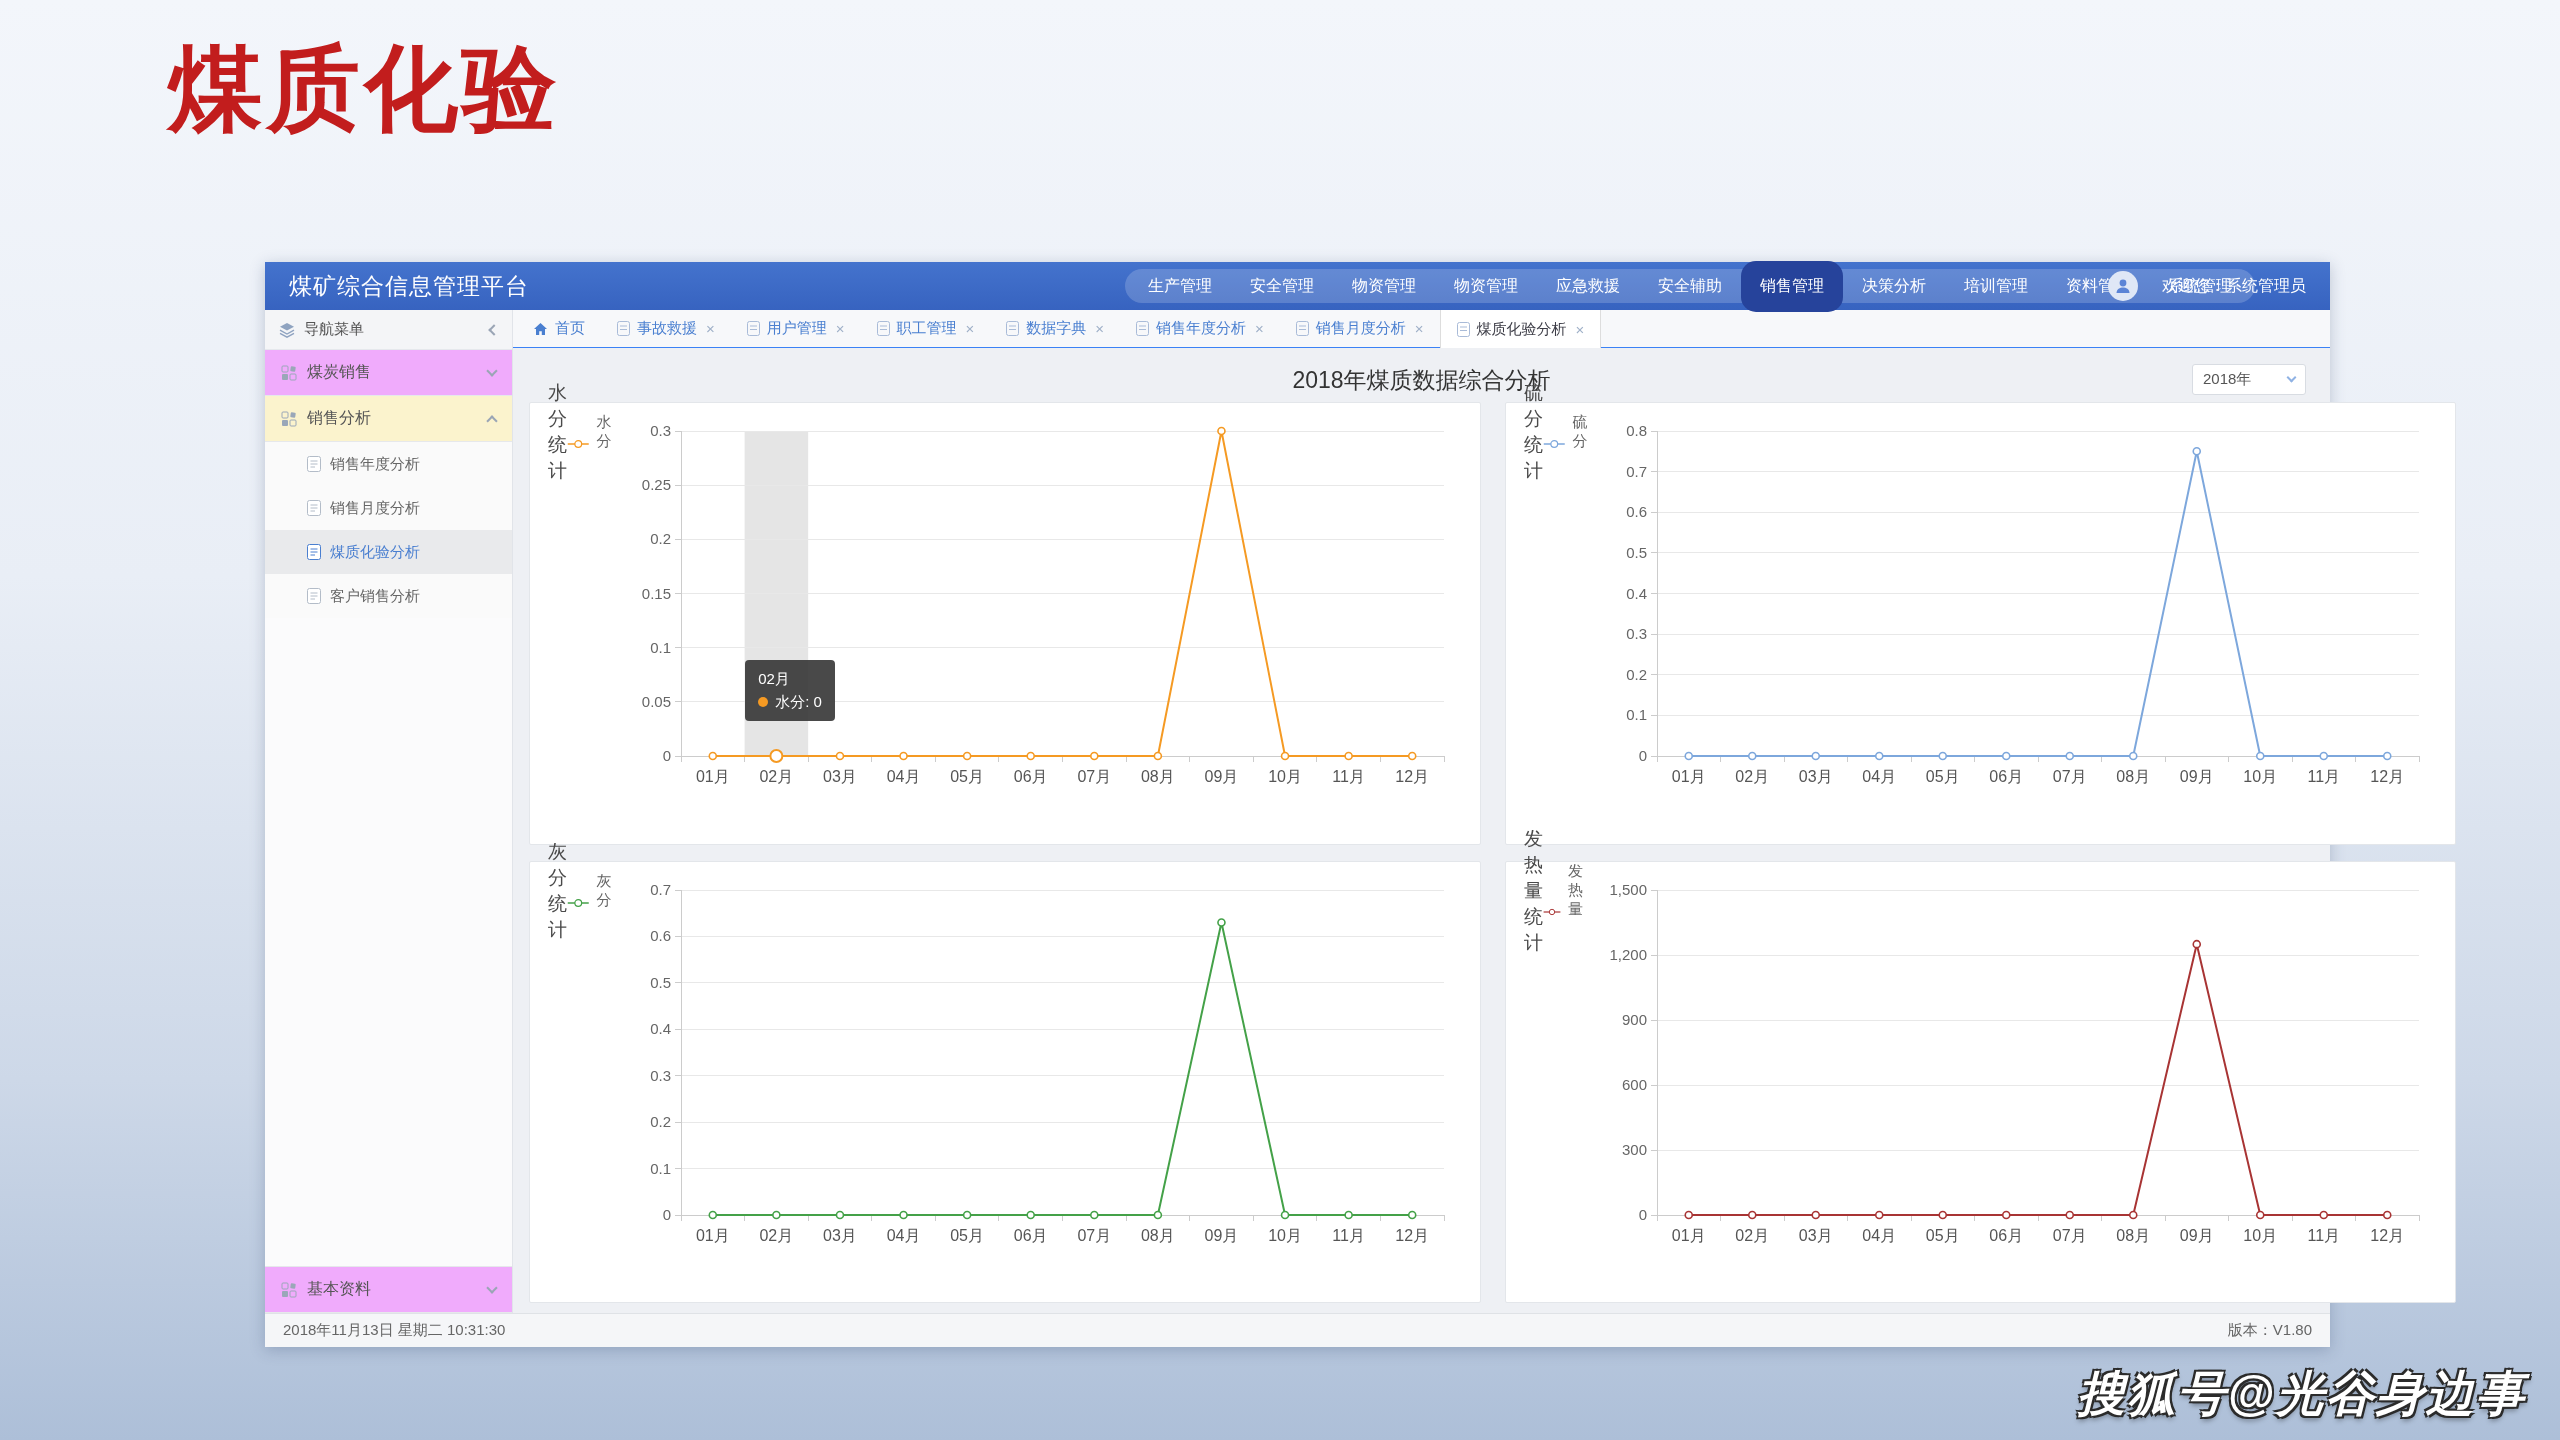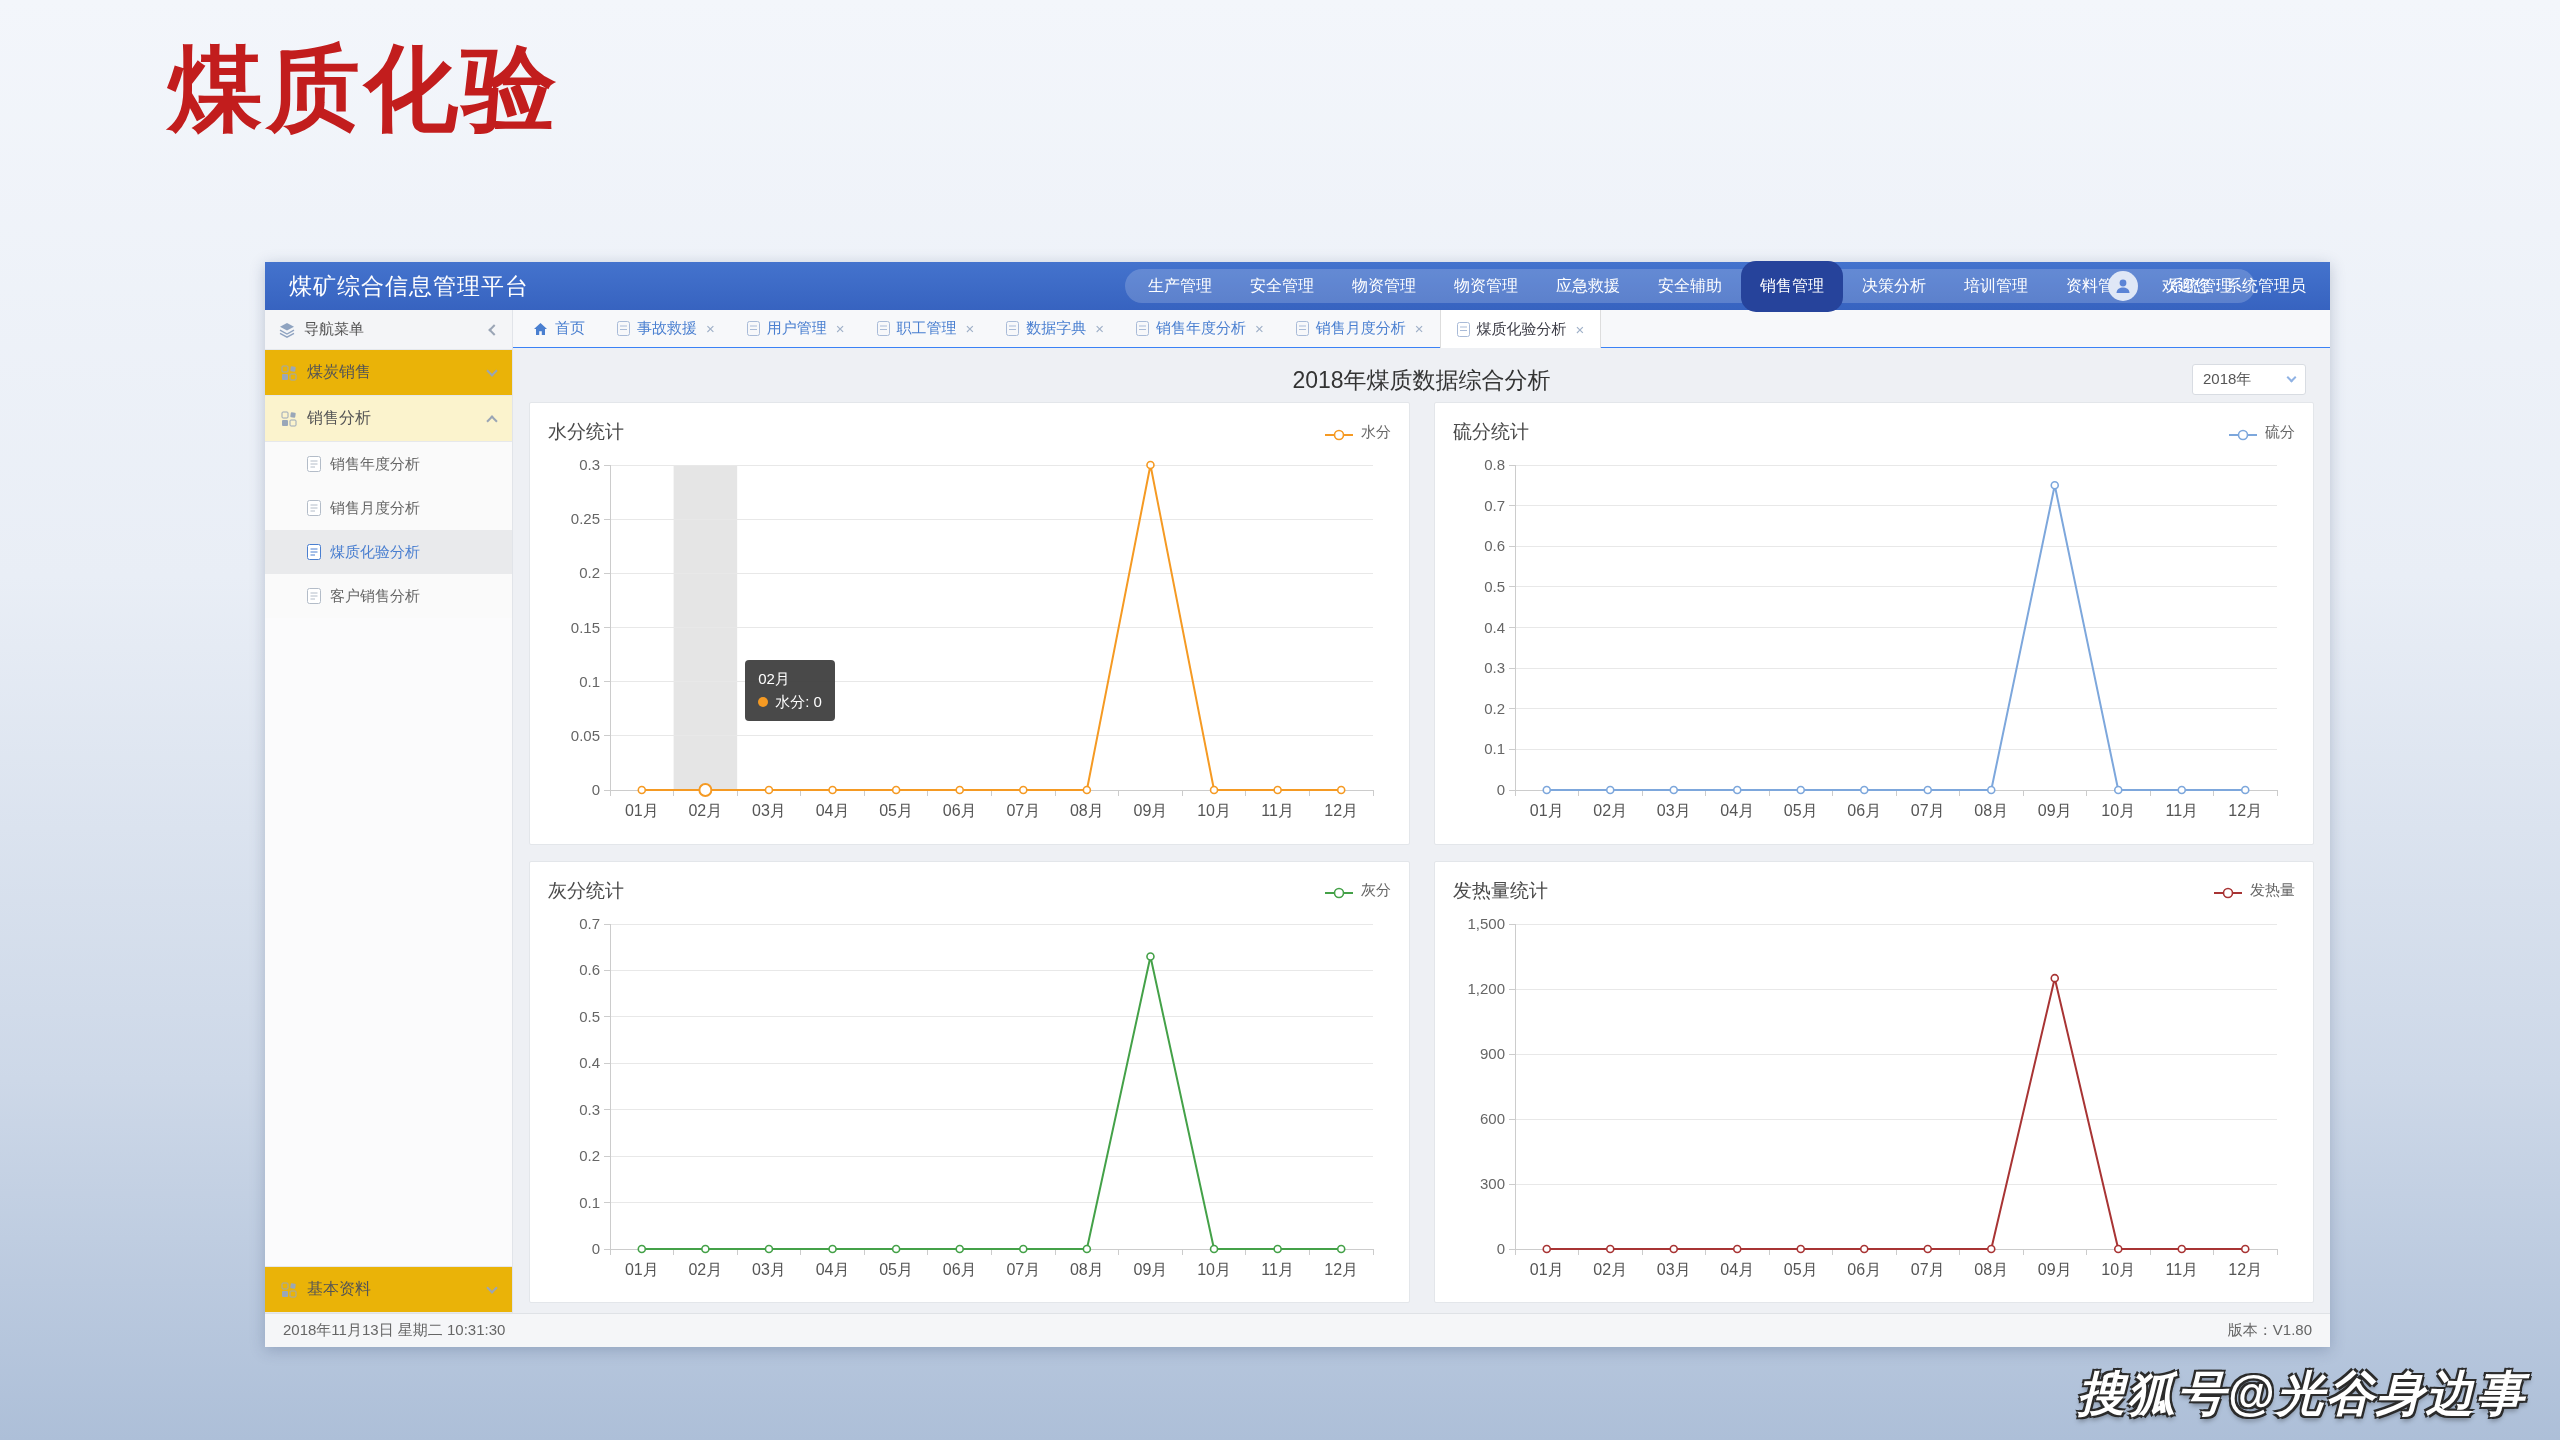--- a/index.html
+++ b/index.html
@@ -69,21 +69,21 @@
     padding:0 14px; background:#f4f5f7; border-bottom:1px solid #e5e8ec;
     color:#555; font-size:15px;
   }
   .sidebar-header .spacer { flex:1; }
   .chev { width:8px; height:8px; border-right:2px solid #9aa5b5; border-bottom:2px solid #9aa5b5; display:inline-block; }
   .chev.down { transform:rotate(45deg); margin-top:-4px; }
   .chev.up   { transform:rotate(-135deg); margin-top:4px; }
   .chev.left { transform:rotate(135deg); }
   .menu-group {
     height:46px; display:flex; align-items:center; gap:10px; padding:0 16px;
-    background:#eab308; border-bottom:1px solid #e6e8eb; color:#555; font-size:16px; cursor:pointer;
+    background:#f0abfc; border-bottom:1px solid #e6e8eb; color:#555; font-size:16px; cursor:pointer;
   }
   .menu-group.highlight { background:#fbf3cd; }
   .menu-group .spacer { flex:1; }
   .menu-child {
     height:44px; display:flex; align-items:center; gap:9px; padding-left:42px;
     color:#666; font-size:15px; background:#fafafa; cursor:pointer;
   }
   .menu-child.active { background:#e9eaec; color:#4a7fd0; }
   .sidebar-bottom { margin-top:auto; border-top:1px solid #e6e8eb; }
 
@@ -116,21 +116,21 @@
     padding:0 10px; font-size:15px; color:#555; cursor:pointer;
   }
   .year-select .chev { border-color:#8fb2e4; width:7px; height:7px; }
 
   .charts-grid {
     flex:1; display:grid; grid-template-columns:1fr 1fr; grid-template-rows:1fr 1fr;
     gap:16px 24px; min-height:0;
   }
   .chart-card {
     background:#fff; border:1px solid #e3e6ea; border-radius:2px;
-    padding:12px 18px; position:relative; display:flex; flex-direction:column; min-height:0;
+    padding:12px 18px; position:relative; display:flex; flex-direction:row; min-height:0;
   }
   .card-head { height:34px; flex:0 0 34px; display:flex; align-items:center; justify-content:space-between; }
   .card-title { font-size:19px; color:#4a4a4a; }
   .legend { display:flex; align-items:flex-end; gap:7px; cursor:pointer; }
   .legend-label { font-size:15px; color:#666; }
   .chart-box { flex:1; min-height:0; }
   svg text { font-family:"Liberation Sans","DejaVu Sans",sans-serif; }
 
   .chart-tooltip {
     position:absolute; background:rgba(58,58,58,.92); color:#fff; border-radius:4px;

